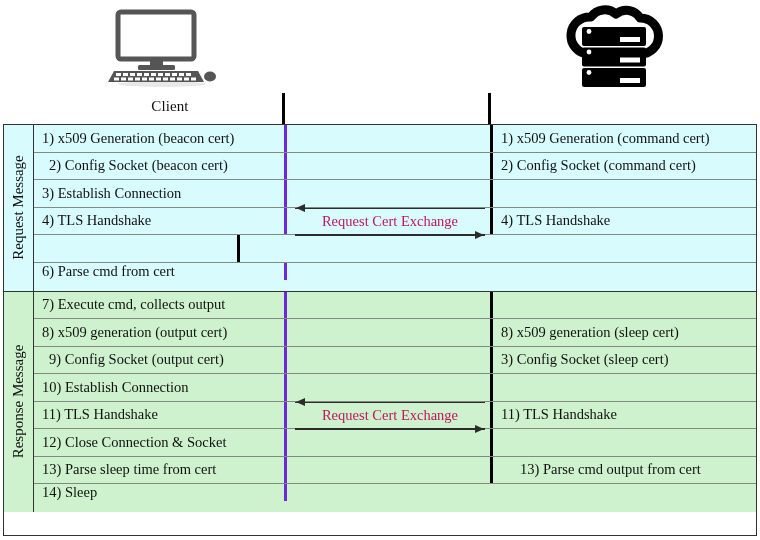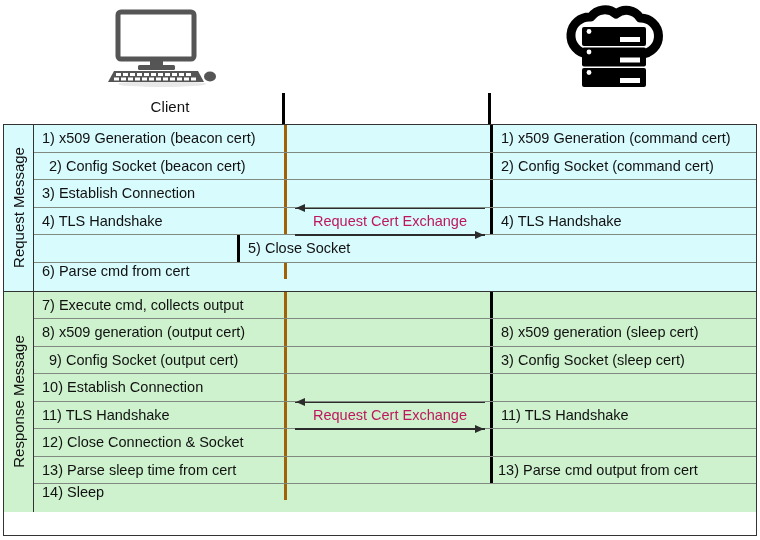--- a/index.html
+++ b/index.html
@@ -4,21 +4,21 @@
 <style>
   html,body{margin:0;padding:0;}
   body{
     width:760px;height:540px;
     background:#ffffff;
     font-family:"Liberation Sans", sans-serif;
     color:#000000;
     overflow:hidden;
     position:relative;
   }
-  #root{position:absolute;left:0;top:0;width:760px;height:416px;}
+  #root{position:absolute;left:0;top:0;width:760px;height:416px;font-family:Liberation Serif, serif;}
 
   
   .icons-row{position:absolute;left:0;top:0;width:760px;height:95px;}
 
   .client-icon{position:absolute;left:100px;top:8px;width:120px;height:80px;}
   .server-icon{position:absolute;left:558px;top:2px;width:115px;height:88px;}
 
   
   .col-header{
     position:absolute;
@@ -70,26 +70,26 @@
 
   .cell{
     position:relative;
     box-sizing:border-box;
     display:flex;align-items:center;
     font-size:14.5px;
     color:#111;
     overflow:hidden;
     white-space:nowrap;
   }
-  .cell.client{width:253px;padding-left:8px;border-right:3px solid #a16207;}
+  .cell.client{width:253px;padding-left:8px;border-right:3px solid #6d28d9;}
   .cell.mid{width:206px;border-right:3px solid #000;}
   .cell.server{flex:1;padding-left:8px;}
 
   .cell.indent1{padding-left:15px;}
-  .cell.indent2{padding-left:5px;}
+  .cell.indent2{padding-left:27px;}
 
   
   .exchange{
     position:absolute;
     width:206px;
     height:30px;
     left:253px;
   }
   .exchange .arrow-line{
     position:absolute;
@@ -212,21 +212,20 @@
             <div class="arrow-line top">
               <div class="head left"></div>
             </div>
             <div class="arrow-line bot">
               <div class="head right"></div>
             </div>
             <div class="ex-label">Request Cert Exchange</div>
           </div>
           <div class="row">
             <div class="cell mid"></div>
-            <div class="cell server">5) Close Socket</div>
           </div>
           <div class="row last">
             <div class="cell client">6) Parse cmd from cert</div>
             <div class="cell mid"></div>
             <div class="cell server"></div>
           </div>
         </div>
     </div>
 
     <div class="section response" id="sec-response" style="height: 220px;">

